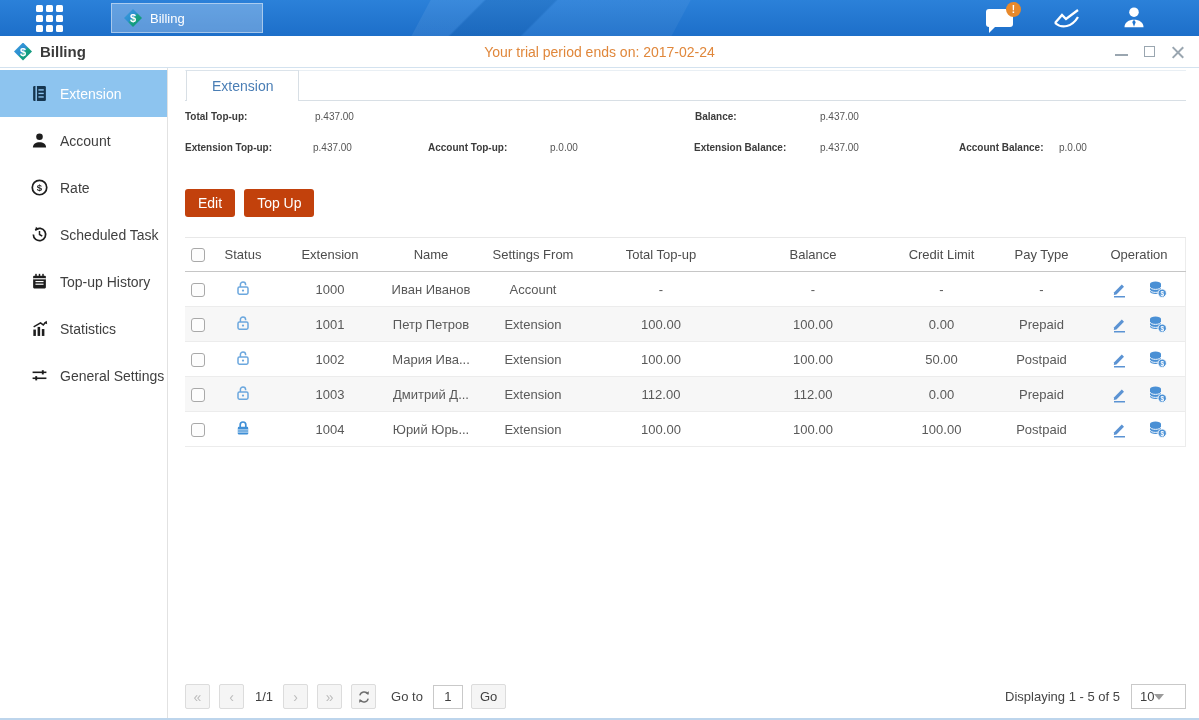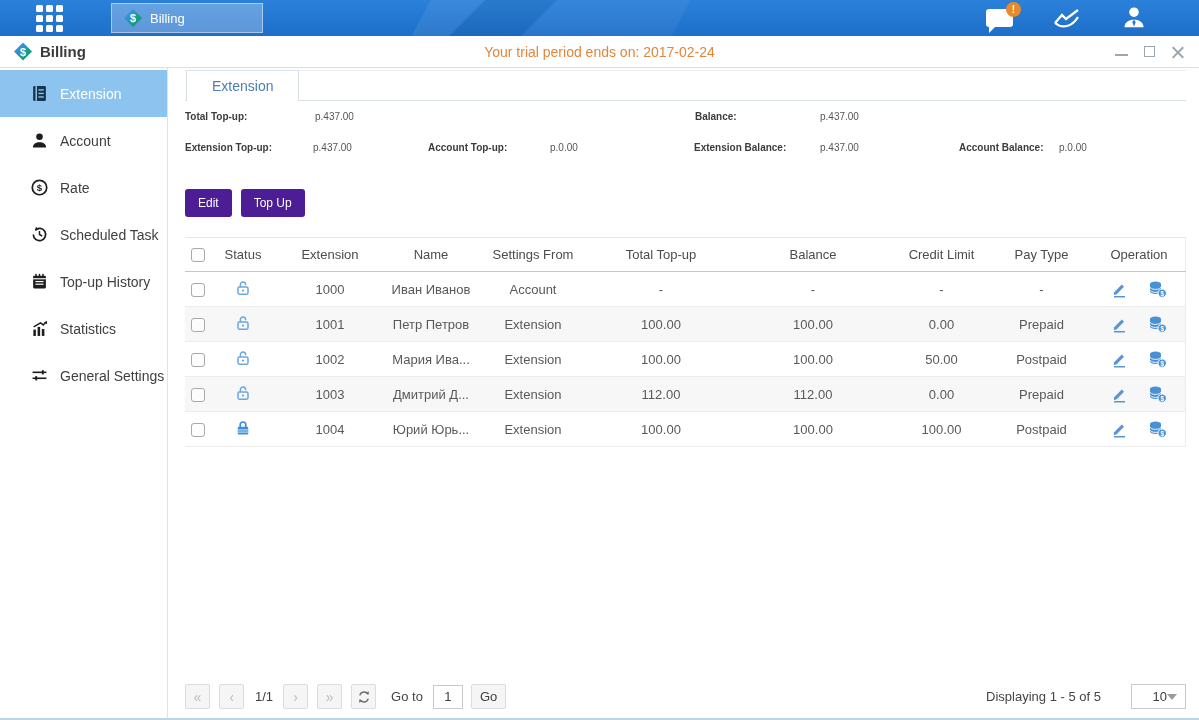--- a/index.html
+++ b/index.html
@@ -50,21 +50,21 @@
   .tab::after { content:""; position:absolute; left:0; right:0; bottom:-1px; height:1px; background:#fff; }
 
   
   .summary { position:relative; height:64px; margin-top:4px; font-size:10px; }
   .summary .lbl { position:absolute; font-weight:bold; color:#3c3c3c; }
   .summary .val { position:absolute; color:#565656; }
   .r1 { top:6px; } .r2 { top:37px; }
 
   
   .btn-row { margin-top:20px; display:flex; gap:9px; }
-  .btn { background:#4c1d95; color:#fff; border:none; font-size:12px; height:28px; padding:0 13px; border-radius:3px; cursor:pointer; font-family:inherit; }
+  .btn { background:#c2410c; color:#fff; border:none; font-size:14px; height:28px; padding:0 13px; border-radius:3px; cursor:pointer; font-family:inherit; }
 
   
   table { width:100%; border-collapse:collapse; table-layout:fixed; margin-top:20px; border-right:1px solid #ececec; }
   thead th { font-weight:normal; font-size:13px; color:#4c4c4c; height:34px; border-top:1px solid #e8e8e8; border-bottom:1px solid #c6c6c6; text-align:center; }
   tbody td { font-size:13px; color:#595959; height:35px; text-align:center; border-bottom:1px solid #ececec; overflow:hidden; white-space:nowrap; }
   tbody tr:nth-child(even) { background:#f7f7f7; }
   th.c-check, td.c-check { text-align:left; padding-left:6px; }
   .checkbox { width:14px; height:14px; border:1px solid #a9a9a9; border-radius:3px; background:#fdfdfd; display:inline-block; vertical-align:middle; cursor:pointer; }
   .lock { display:inline-flex; cursor:pointer; }
   .lock svg { display:none; }
@@ -72,22 +72,22 @@
   .lock.locked svg.locked-svg { display:inline; }
   .op-cell span { display:inline-flex; cursor:pointer; margin:0 8px; vertical-align:middle; }
 
   
   .pagebar { position:absolute; left:17px; right:13px; bottom:9px; display:flex; align-items:center; font-size:13px; color:#454545; }
   .pbtn { width:25px; height:25px; background:#f5f5f5; border:1px solid #dcdcdc; border-radius:2px; display:inline-flex; align-items:center; justify-content:center; cursor:pointer; margin-right:9px; color:#bcbcbc; font-size:14px; }
   .page-ind { margin:0 10px 0 2px; color:#3f3f3f; }
   .goto-label { margin:0 10px 0 6px; }
   .goto-input { width:30px; height:24px; border:1px solid #c9c9c9; text-align:center; font-size:13px; font-family:inherit; color:#3f3f3f; margin-right:8px; }
   .go-btn { height:25px; background:#f5f5f5; border:1px solid #dcdcdc; border-radius:2px; padding:0 8px; font-size:13px; color:#3f3f3f; cursor:pointer; font-family:inherit; }
-  .pagebar-right { margin-left:auto; display:flex; align-items:center; gap:30px; }
-  .size-select { width:55px; height:25px; border:1px solid #c9c9c9; background:#fff; display:flex; align-items:center; padding:0 8px; justify-content:flex-end; cursor:pointer; color:#3f3f3f; }
+  .pagebar-right { margin-left:auto; display:flex; align-items:center; gap:11px; }
+  .size-select { width:55px; height:25px; border:1px solid #c9c9c9; background:#fff; display:flex; align-items:center; padding:0 8px; justify-content:flex-start; cursor:pointer; color:#3f3f3f; }
   .tri { width:0; height:0; border-left:5px solid transparent; border-right:5px solid transparent; border-top:6px solid #9b9b9b; }
 </style>
 </head>
 <body>
 
 <div class="page">
 
   <div class="topbar">
     <div class="grid-icon">
       <i></i>

